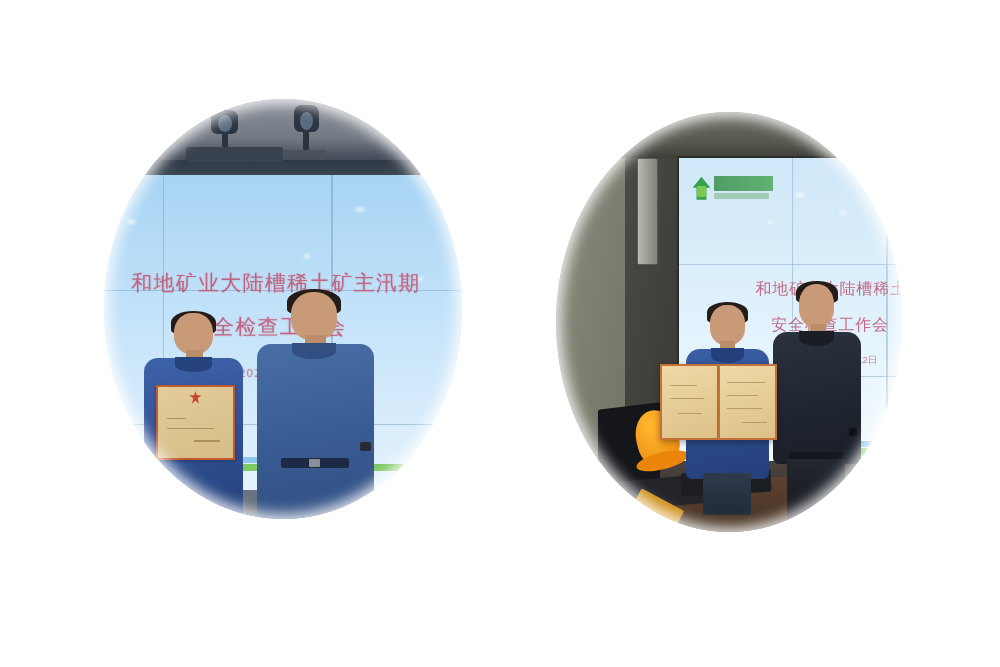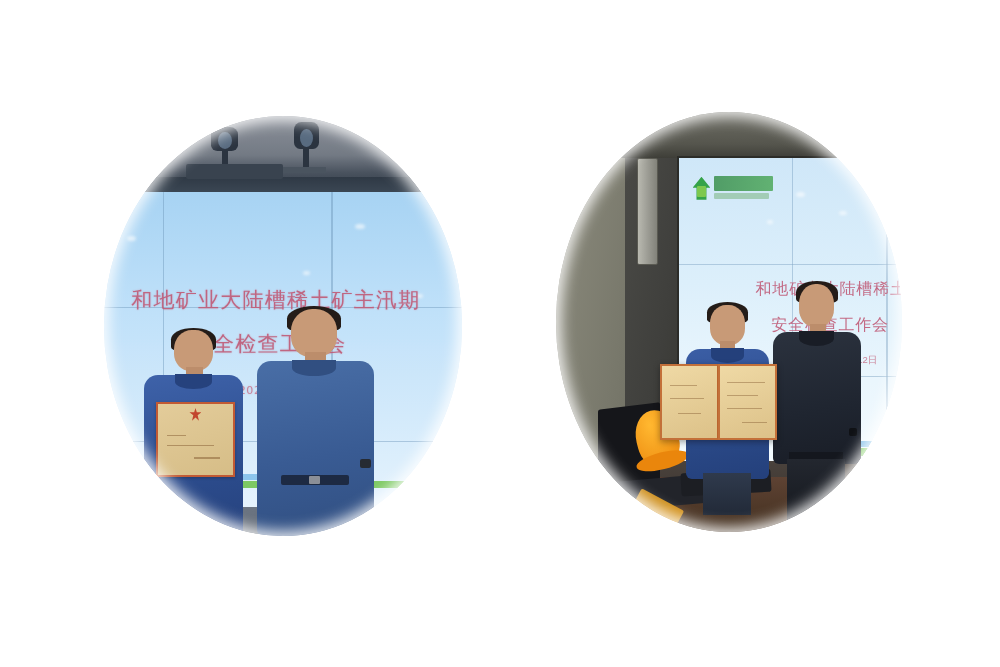--- a/index.html
+++ b/index.html
@@ -23,21 +23,21 @@
     overflow:hidden;
   }
   .vignette{
     position:absolute;inset:-2px;
     border-radius:50%;
     box-shadow:inset 0 0 14px 7px rgba(255,255,255,.85);
     pointer-events:none;
     z-index:60;
   }
 
-  #photo-left{left:104px;top:116px;width:358px;height:420px;}
+  #photo-left{left:104px;top:99px;width:358px;height:420px;}
   #photo-right{left:556px;top:112px;width:346px;height:420px;}
 
   
   .l-scene{position:absolute;inset:0;background:#b9dcf6;}
 
   
   .l-ceiling{
     position:absolute;left:-10%;top:0;width:120%;height:17%;
     background:linear-gradient(#8b9099 0%,#737a84 55%,#49525e 80%,#38414d 100%);
   }

